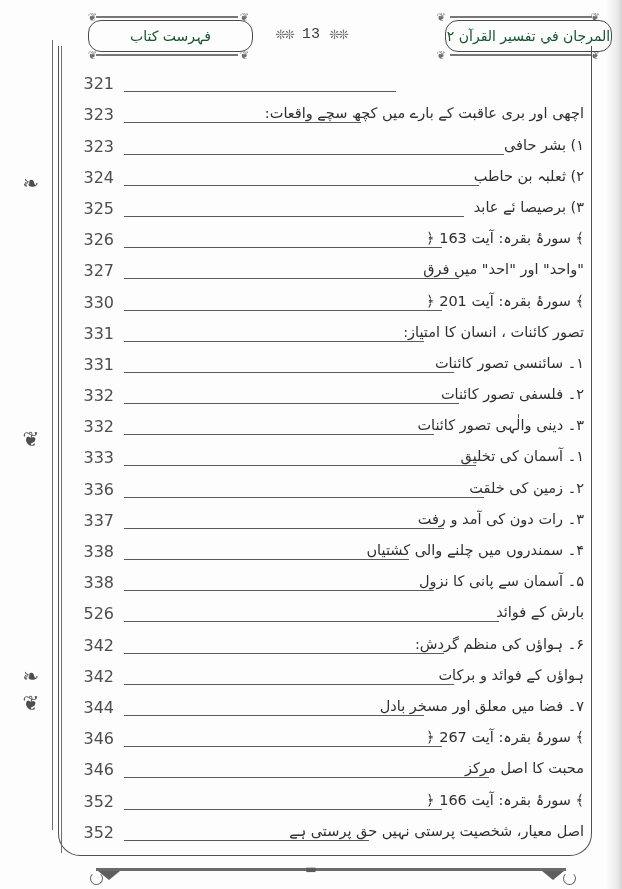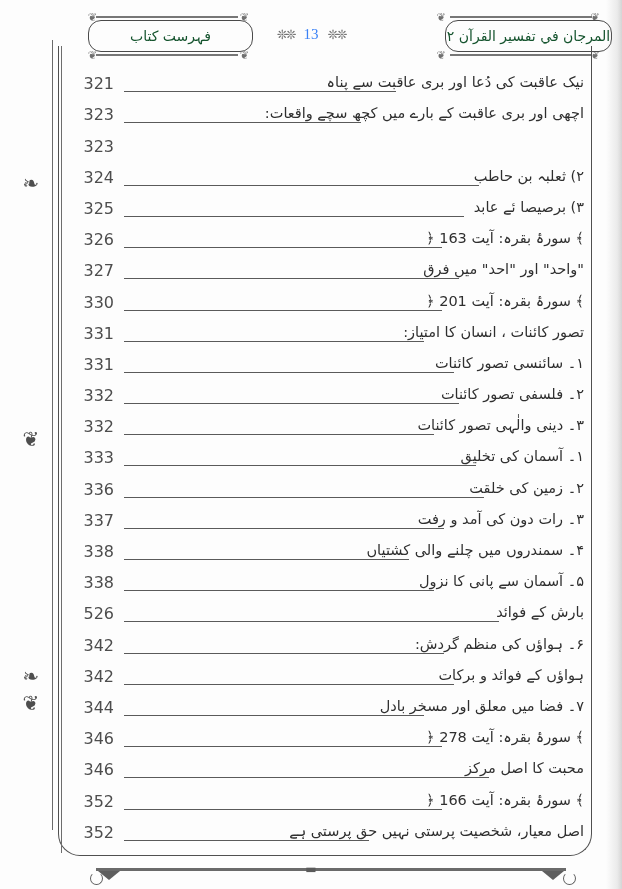--- a/index.html
+++ b/index.html
@@ -79,22 +79,22 @@
   .pageno-wrap {
     position: absolute;
     left: 0; right: 0; top: 14px;
     display: flex;
     align-items: center;
     justify-content: center;
     gap: 9px;
   }
   .pageno {
     font-size: 15px;
-    color: #3b82f6;
-    font-family: Liberation Serif, serif;
+    color: #404040;
+    font-family: Liberation Mono, monospace;
   }
   .page-orn {
     font-size: 13px;
     color: #6e6e6e;
     letter-spacing: -2px;
   }
 
   
   .panel {
     position: absolute;
@@ -276,32 +276,35 @@
   <div class="bottom-rail"></div>
   <div class="bottom-center-orn">▬</div>
   <div class="bottom-spiral" style="left:90px;"></div>
   <div class="bottom-spiral" style="right:46px;"></div>
 
   <div class="toc" id="toc-list">
       <div class="toc-row">
         <div class="row-page">321</div>
         <div class="row-body">
           <div class="row-leader" style="width: 272px;"></div>
-          <div class="row-text">نیک عاقبت کی دُعا اور بری عاقبت سے پناہ</div>
         </div>
       </div>
       <div class="toc-row">
         <div class="row-page">323</div>
         <div class="row-body">
           <div class="row-leader" style="width: 237px;"></div>
           <div class="row-text">اچھی اور بری عاقبت کے بارے میں کچھ سچے واقعات:</div>
         </div>
       </div>
       <div class="toc-row">
         <div class="row-page">323</div>
+        <div class="row-body">
+          <div class="row-leader" style="width: 380px;"></div>
+          <div class="row-text">۱) بشر حافی</div>
+        </div>
       </div>
       <div class="toc-row">
         <div class="row-page">324</div>
         <div class="row-body">
           <div class="row-leader" style="width: 355px;"></div>
           <div class="row-text">۲) ثعلبہ بن حاطب</div>
         </div>
       </div>
       <div class="toc-row">
         <div class="row-page">325</div>
@@ -419,21 +422,21 @@
         <div class="row-page">344</div>
         <div class="row-body">
           <div class="row-leader" style="width: 300px;"></div>
           <div class="row-text">۷۔ فضا میں معلق اور مسخر بادل</div>
         </div>
       </div>
       <div class="toc-row">
         <div class="row-page">346</div>
         <div class="row-body">
           <div class="row-leader" style="width: 318px;"></div>
-          <div class="row-text">﴾ سورۂ بقرہ: آیت 278 ﴿</div>
+          <div class="row-text">﴾ سورۂ بقرہ: آیت 267 ﴿</div>
         </div>
       </div>
       <div class="toc-row">
         <div class="row-page">346</div>
         <div class="row-body">
           <div class="row-leader" style="width: 365px;"></div>
           <div class="row-text">محبت کا اصل مرکز</div>
         </div>
       </div>
       <div class="toc-row">

